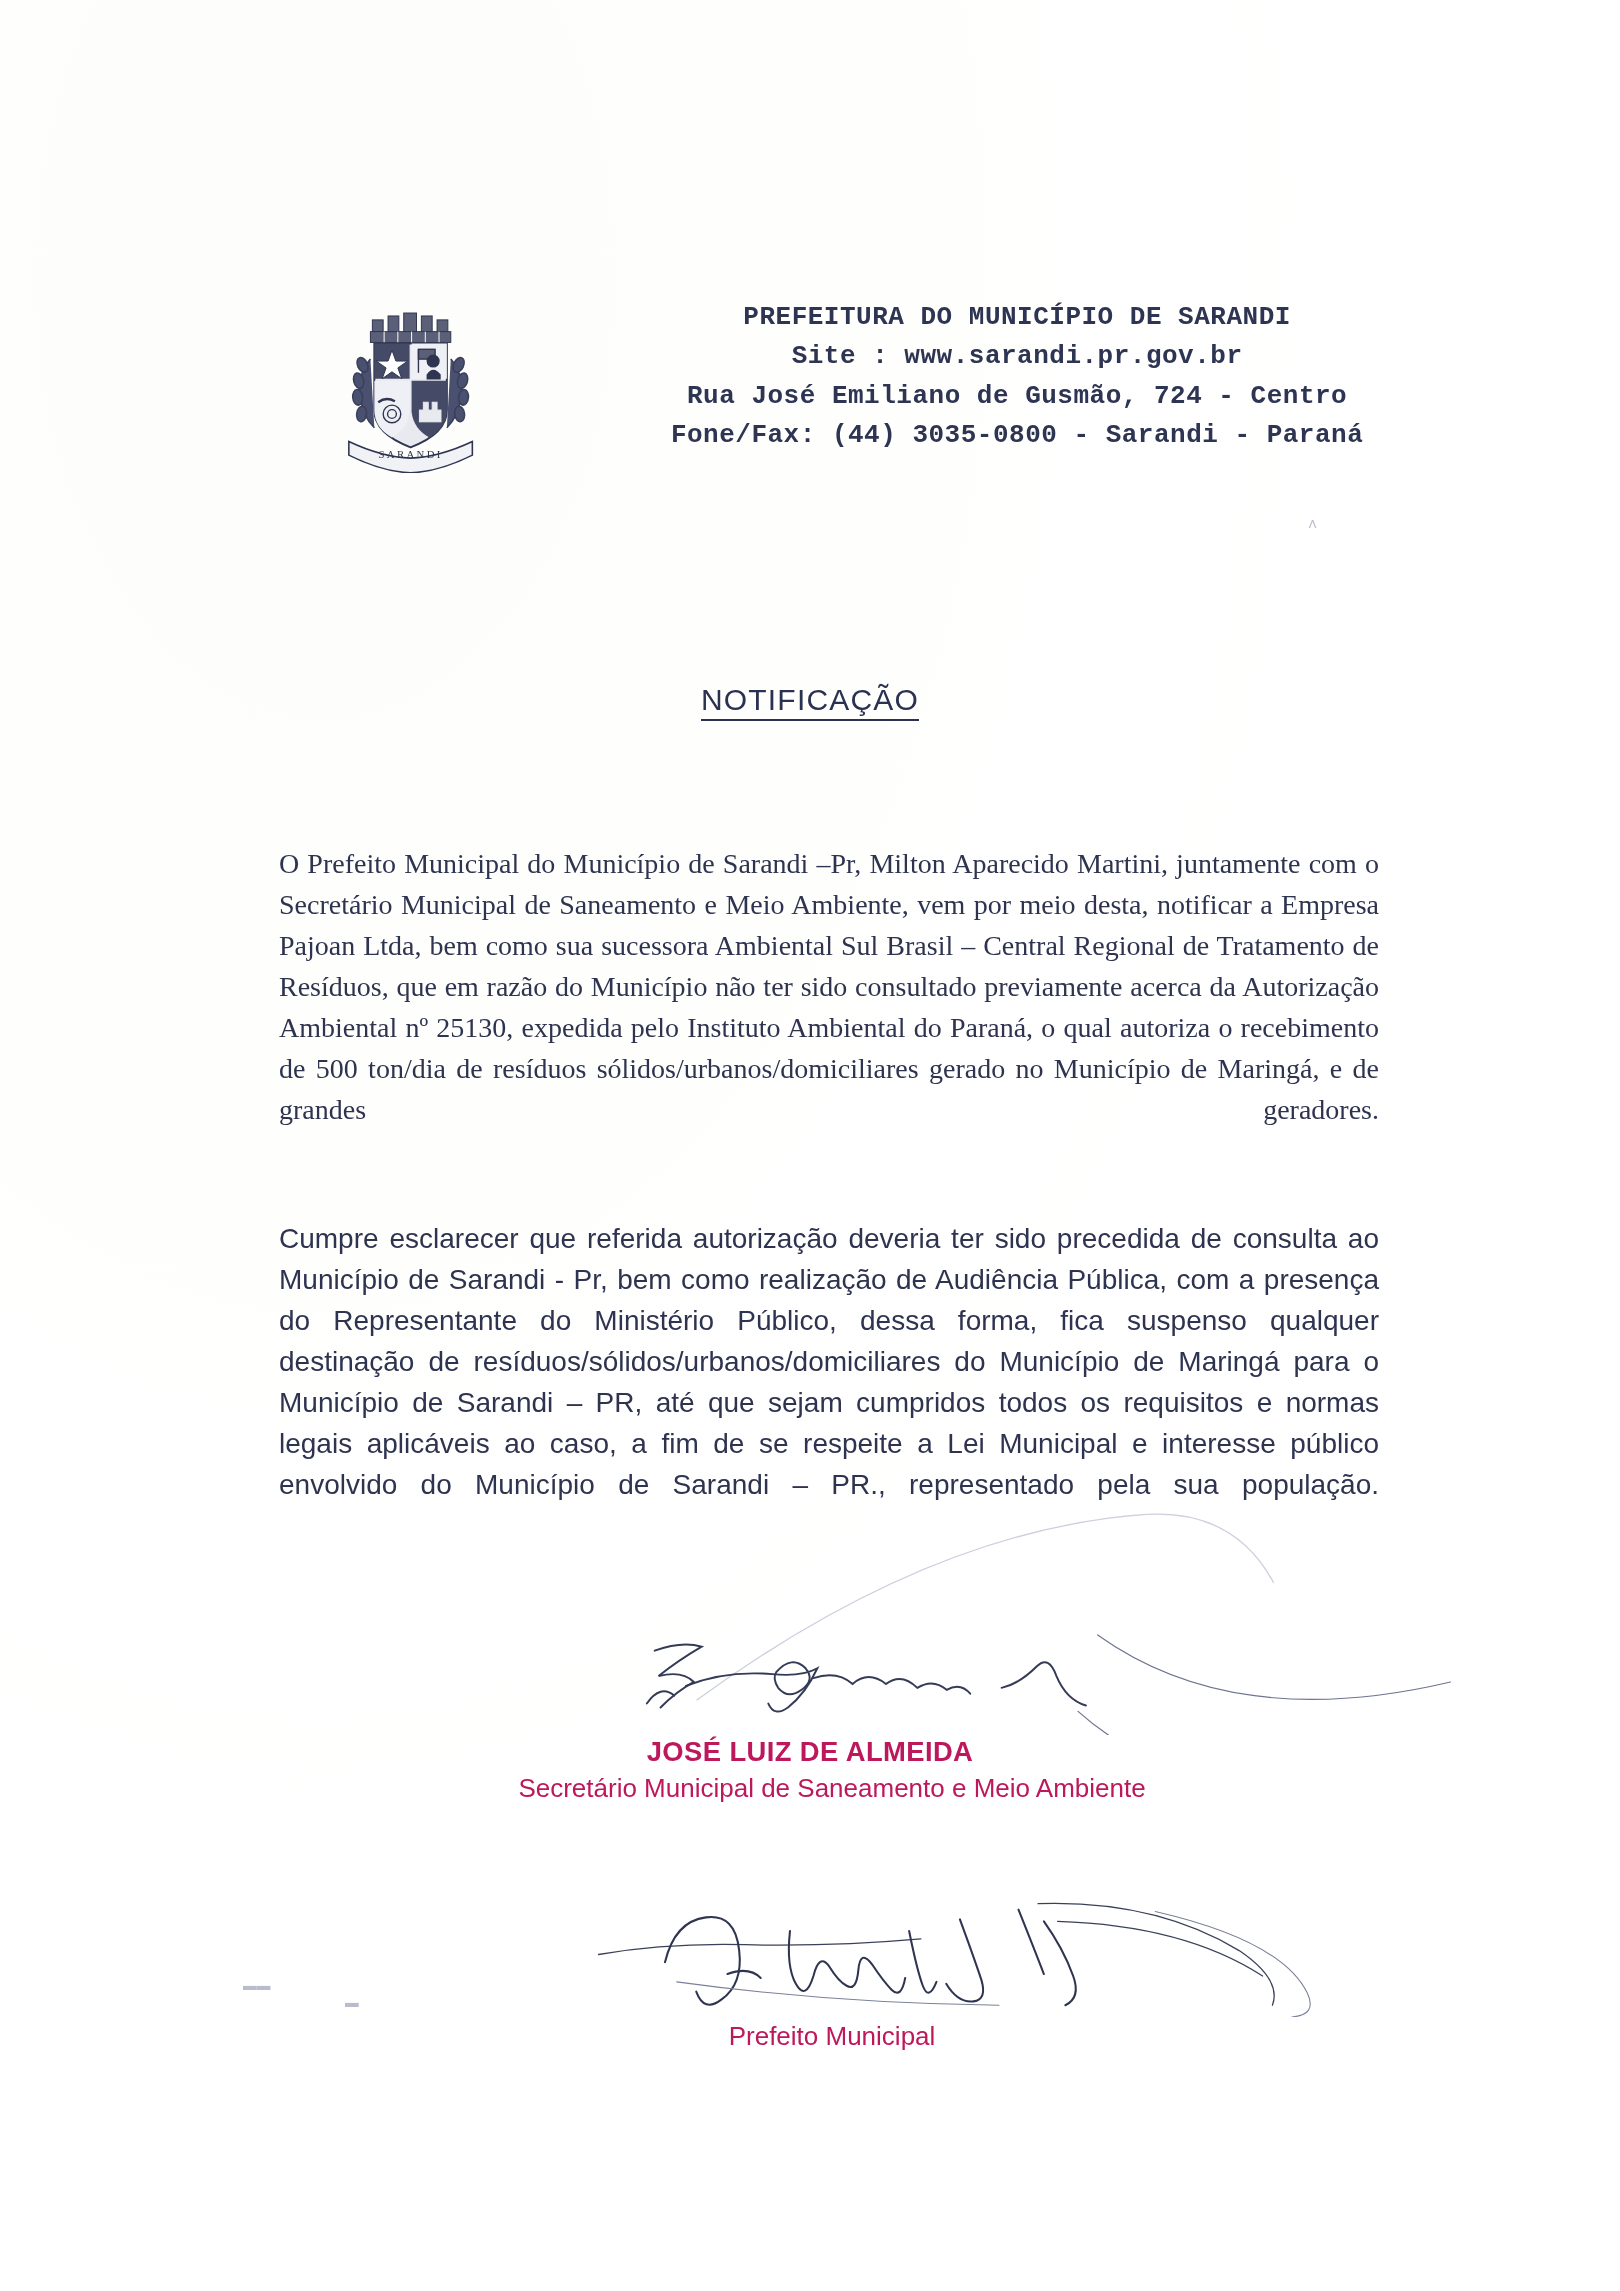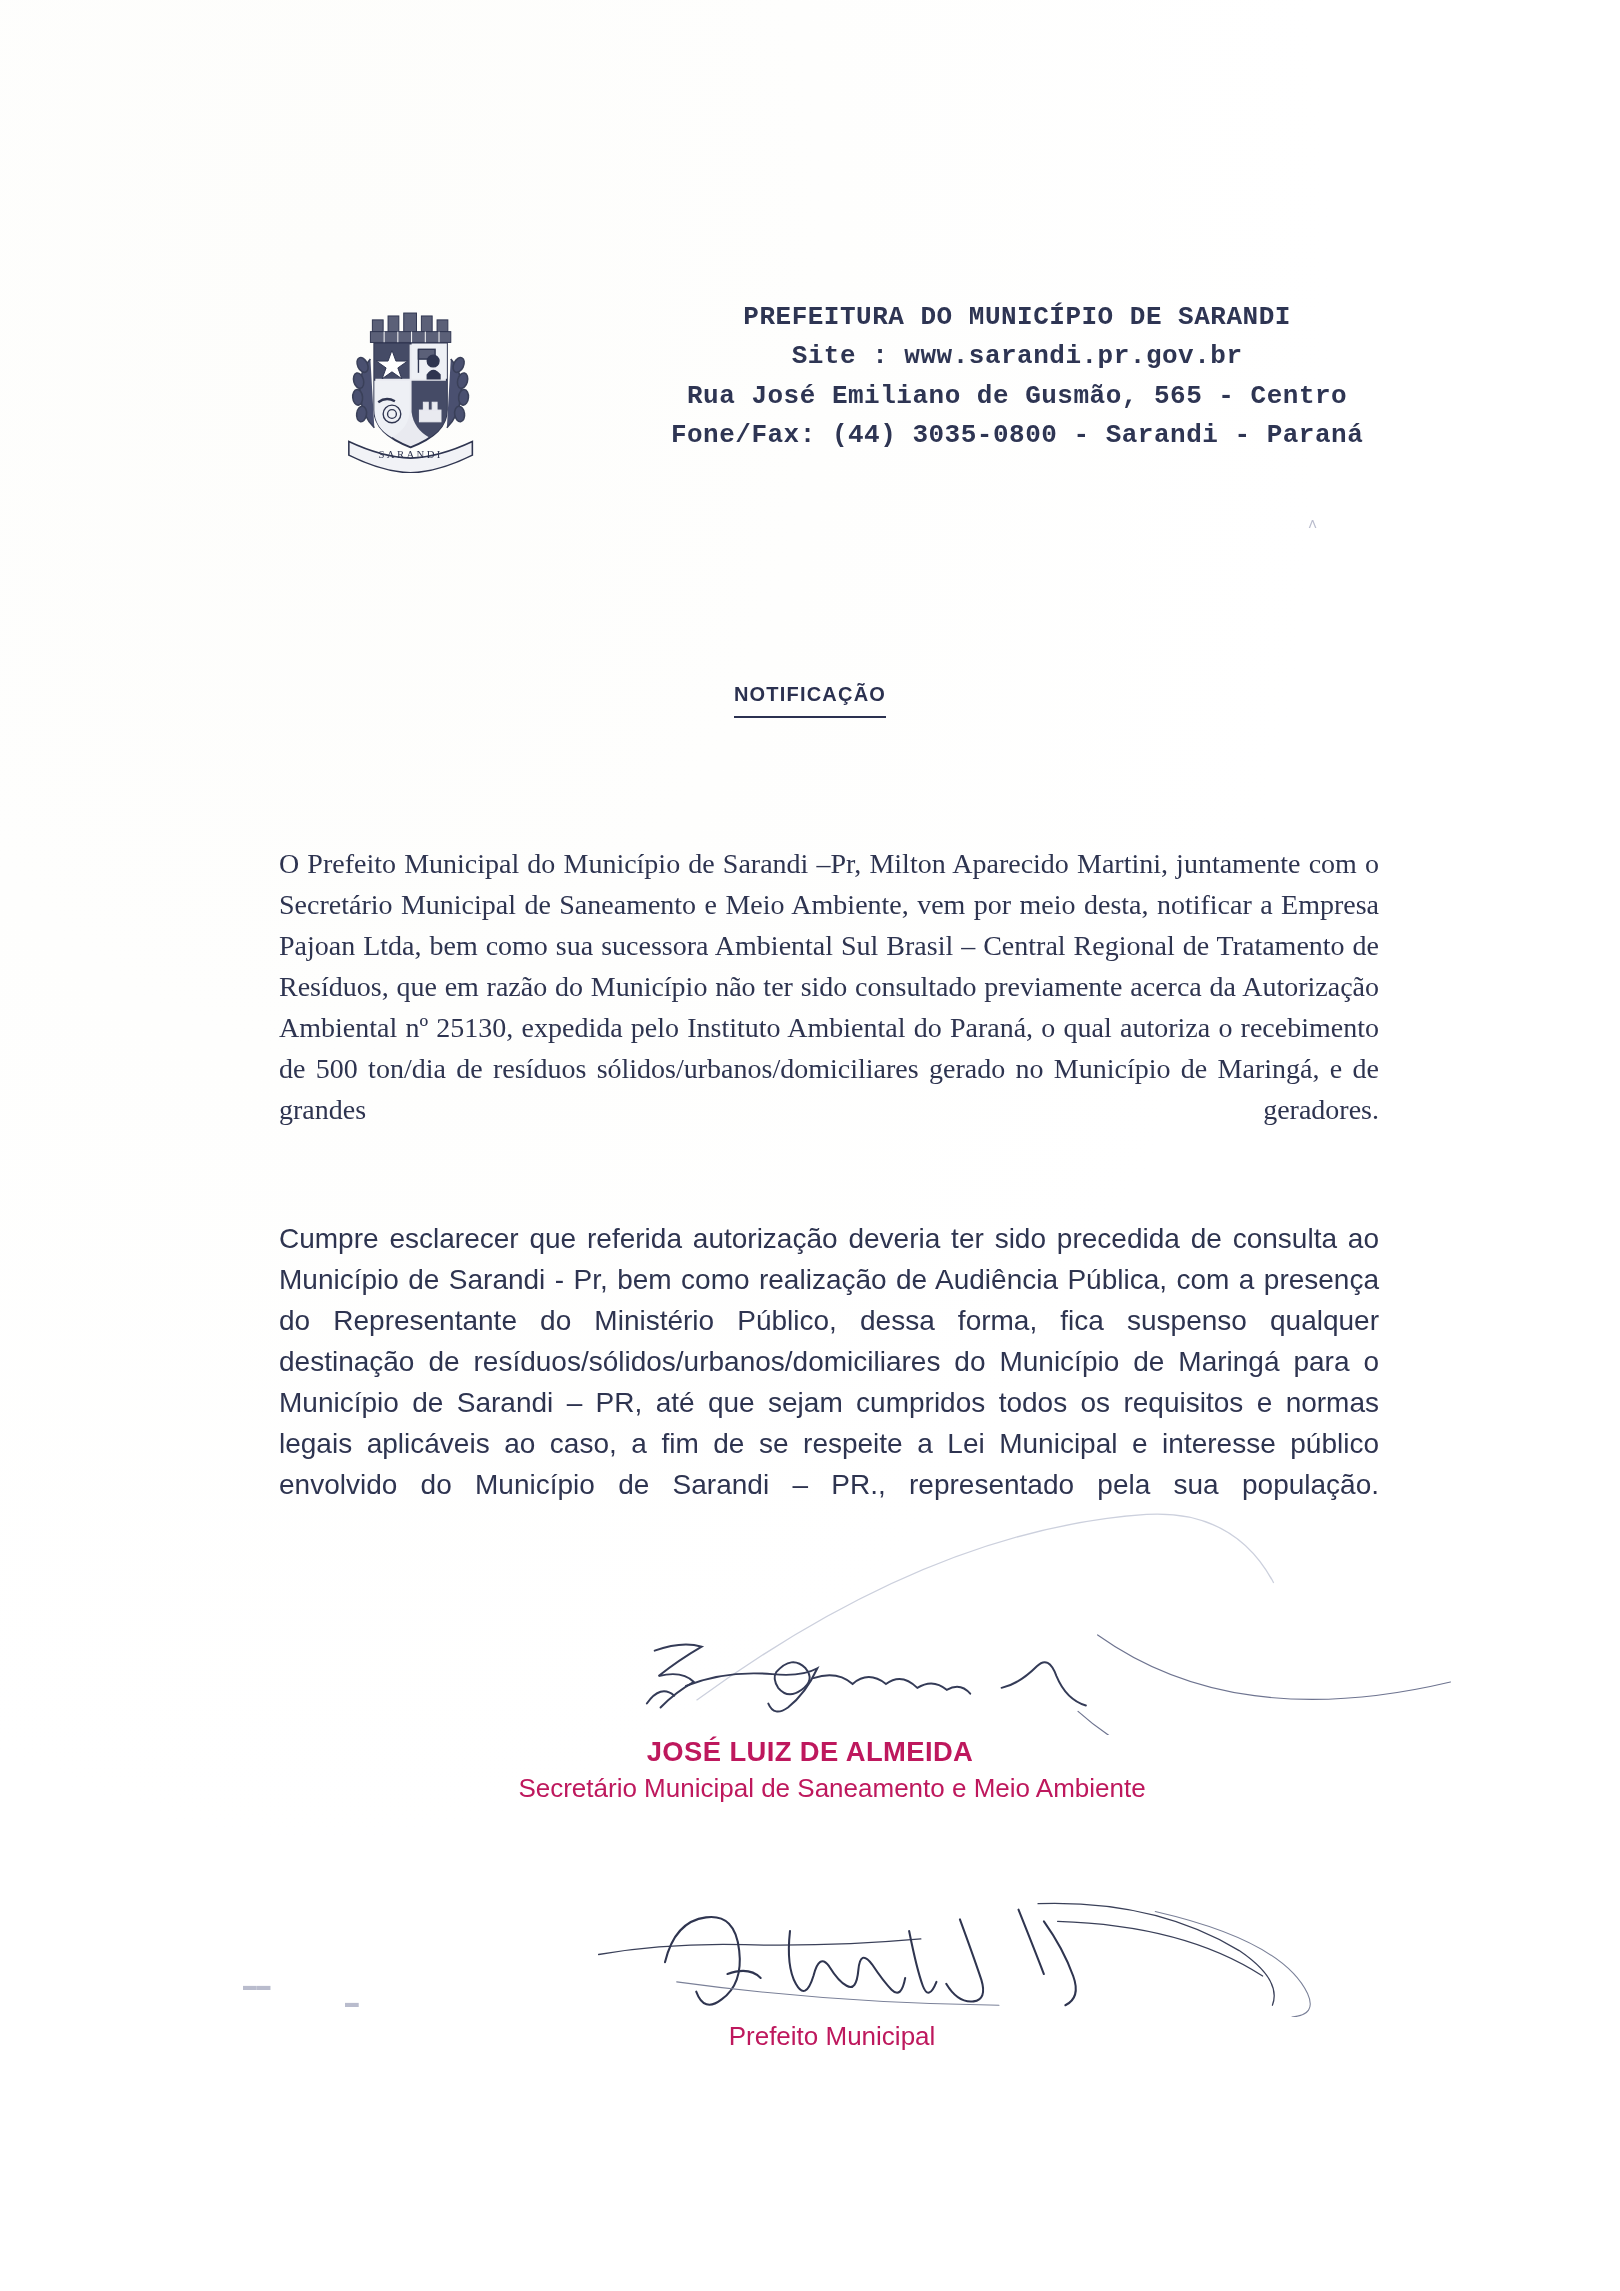--- a/index.html
+++ b/index.html
@@ -67,26 +67,26 @@
 
   
   .doc-title {
     position: absolute;
     top: 683px;
     left: 0;
     width: 1620px;
     text-align: center;
   }
   .doc-title span {
-    font-size: 20px;
-    font-weight: 700;
+    font-size: 30px;
+    font-weight: 400;
     color: #2b3150;
     letter-spacing: 1.2px;
     border-bottom: 2.9px solid #2b3150;
-    padding-bottom: 11px;
+    padding-bottom: 3px;
   }
 
   
   .body-block {
     position: absolute;
     left: 279px;
     width: 1100px;
     color: #2e3450;
     font-size: 28px;
     line-height: 41px;
@@ -224,21 +224,21 @@
 
           <path d="M8 140 q34 16 63 17 q29 -1 63 -17 l0 14 q-34 17 -63 18 q-29 -1 -63 -18 z" fill="#f1f2f6" stroke="#2f3550" stroke-width="1.6"></path>
           <text x="71" y="157" text-anchor="middle" font-family="'Liberation Serif', serif" font-size="11" letter-spacing="2.4" fill="#2f3550" stroke="none">SARANDI</text>
         </g>
       </svg>
     </div>
 
     <div class="letterhead-text">
       <div class="lh-line lh-1">PREFEITURA DO MUNICÍPIO DE SARANDI</div>
       <div class="lh-line lh-2">Site : www.sarandi.pr.gov.br</div>
-      <div class="lh-line lh-3">Rua José Emiliano de Gusmão, 565 - Centro</div>
+      <div class="lh-line lh-3">Rua José Emiliano de Gusmão, 724 - Centro</div>
       <div class="lh-line lh-4">Fone/Fax: (44) 3035-0800 - Sarandi - Paraná</div>
     </div>
   </div>
 
   <div class="artifact" style="left:1308px; top:516px;">˄</div>
 
   <div class="doc-title">
     <span>NOTIFICAÇÃO</span>
   </div>
 

